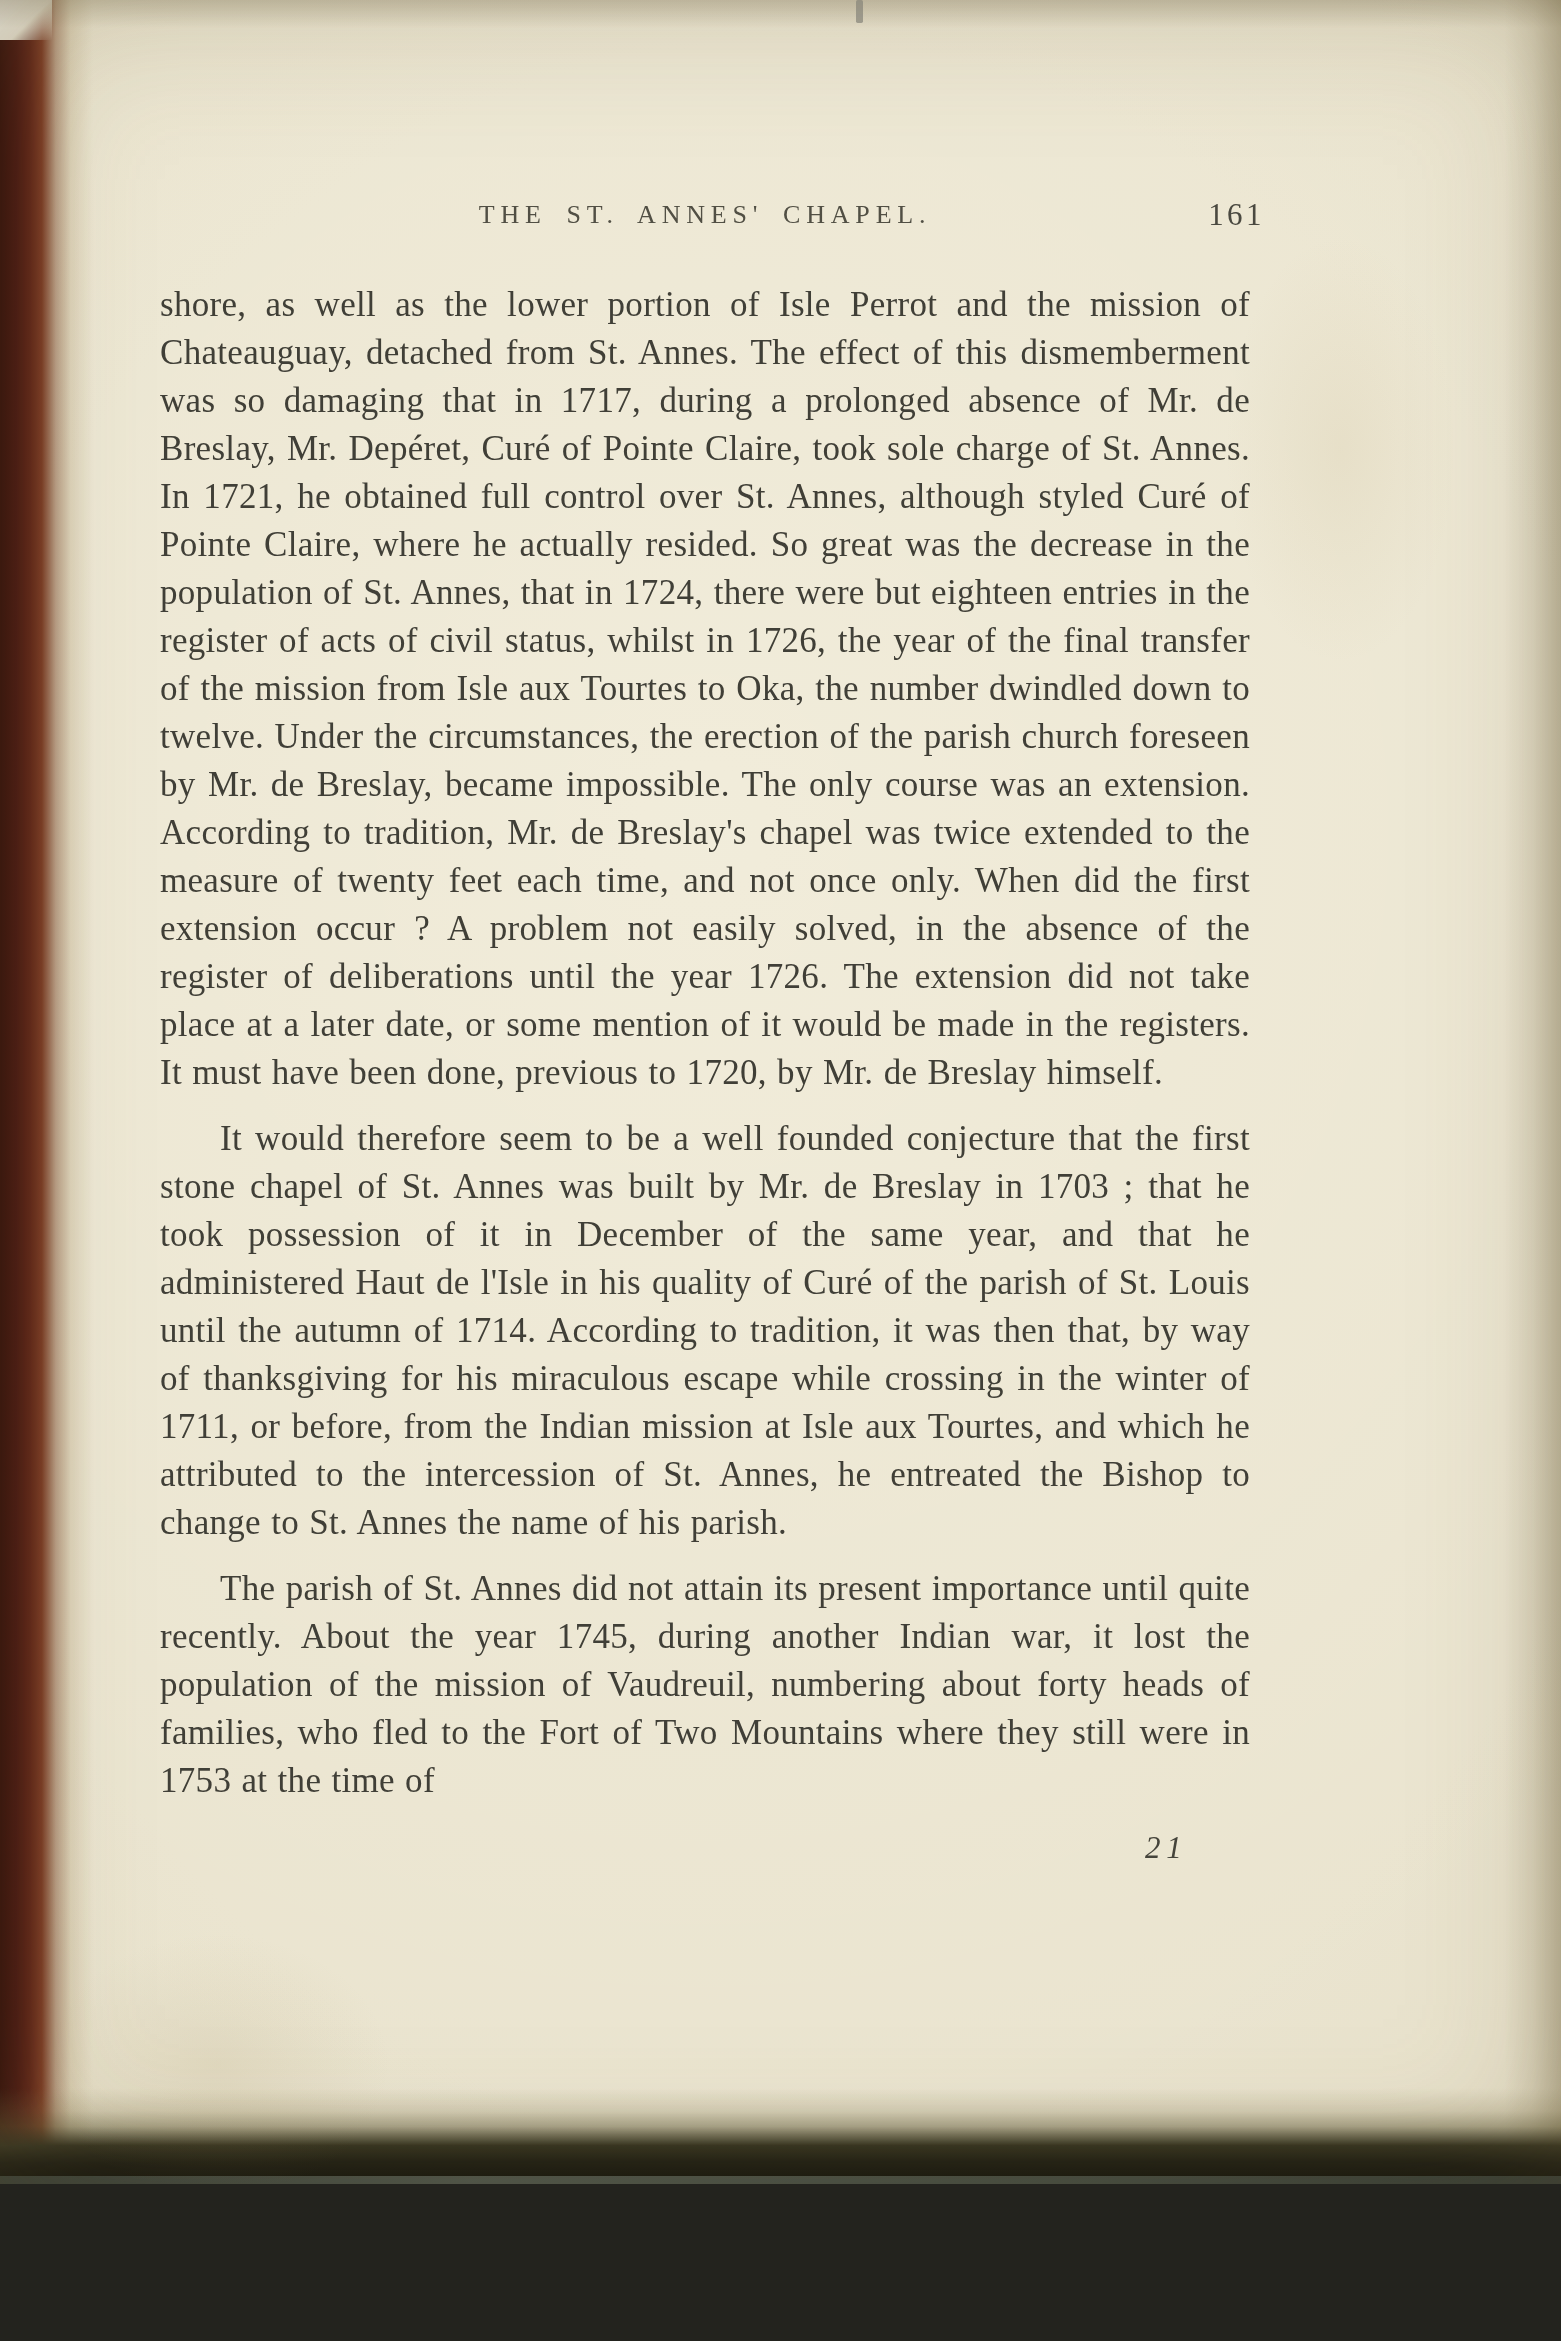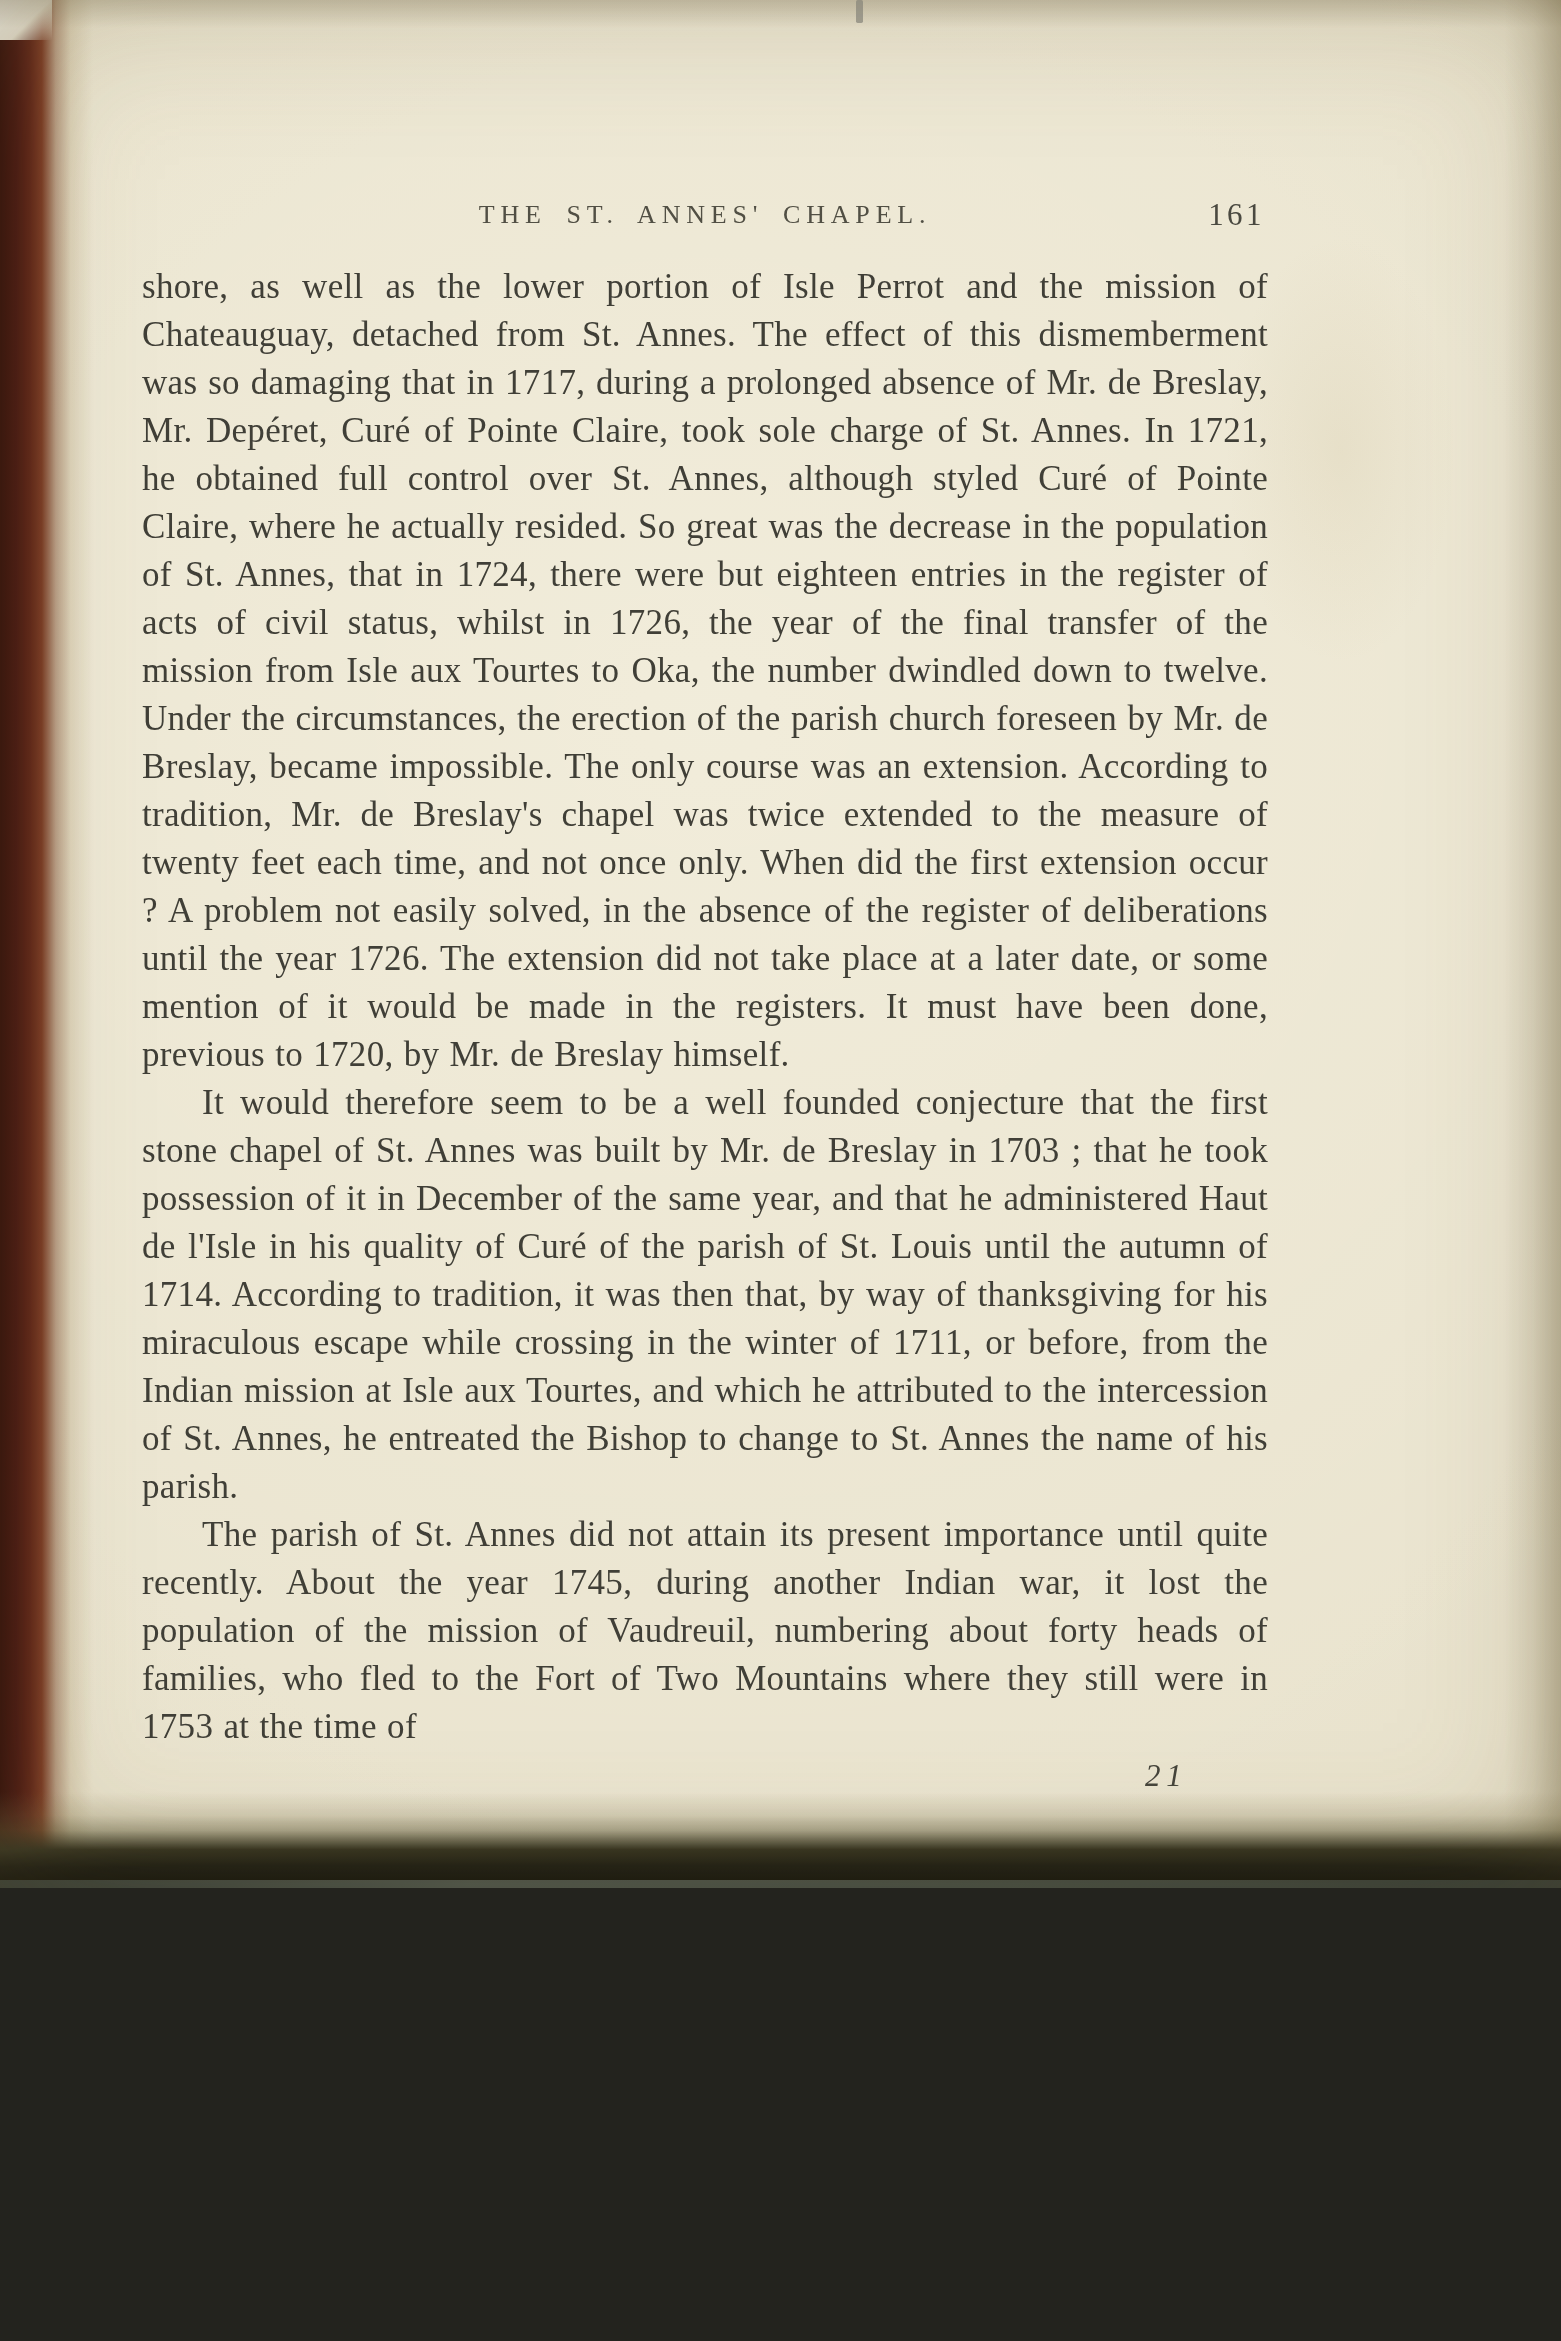--- a/index.html
+++ b/index.html
@@ -6,21 +6,21 @@
   html, body { margin: 0; padding: 0; }
   body {
     width: 1562px;
     height: 2342px;
     background: #23231e;
     font-family: "Liberation Serif", "DejaVu Serif", serif;
   }
   .page {
     position: relative;
     width: 1562px;
-    height: 1888px;
+    height: 2184px;
     background-color: #e8e2cc;
     background-image:
       radial-gradient(ellipse 120% 90% at 45% 38%, rgba(255,252,240,0.35), rgba(0,0,0,0) 70%),
       radial-gradient(ellipse 140% 120% at 50% 50%, #eae4cf 40%, #e2dbc2 78%, #d5cca9 100%);
     overflow: hidden;
   }
   .page::after {
     content: "";
     position: absolute;
     inset: 0;
@@ -91,21 +91,21 @@
   }
   .text-block {
     position: absolute; left: 142px; top: 263px; width: 1126px;
     font-size: 35px;
     line-height: 48px;
     color: #403f37;
     text-align: justify;
     letter-spacing: 0.3px;
     word-spacing: 1.2px;
   }
-  .text-block p { margin: 0; }
+  .text-block p { margin: 18px; }
   .text-block p.indent { text-indent: 60px; }
   .signature {
     padding-left: 1003px;
     font-size: 31px;
     letter-spacing: 5.8px;
     line-height: 50px;
     color: #45443b;
     font-style: italic;
   }
 </style>

